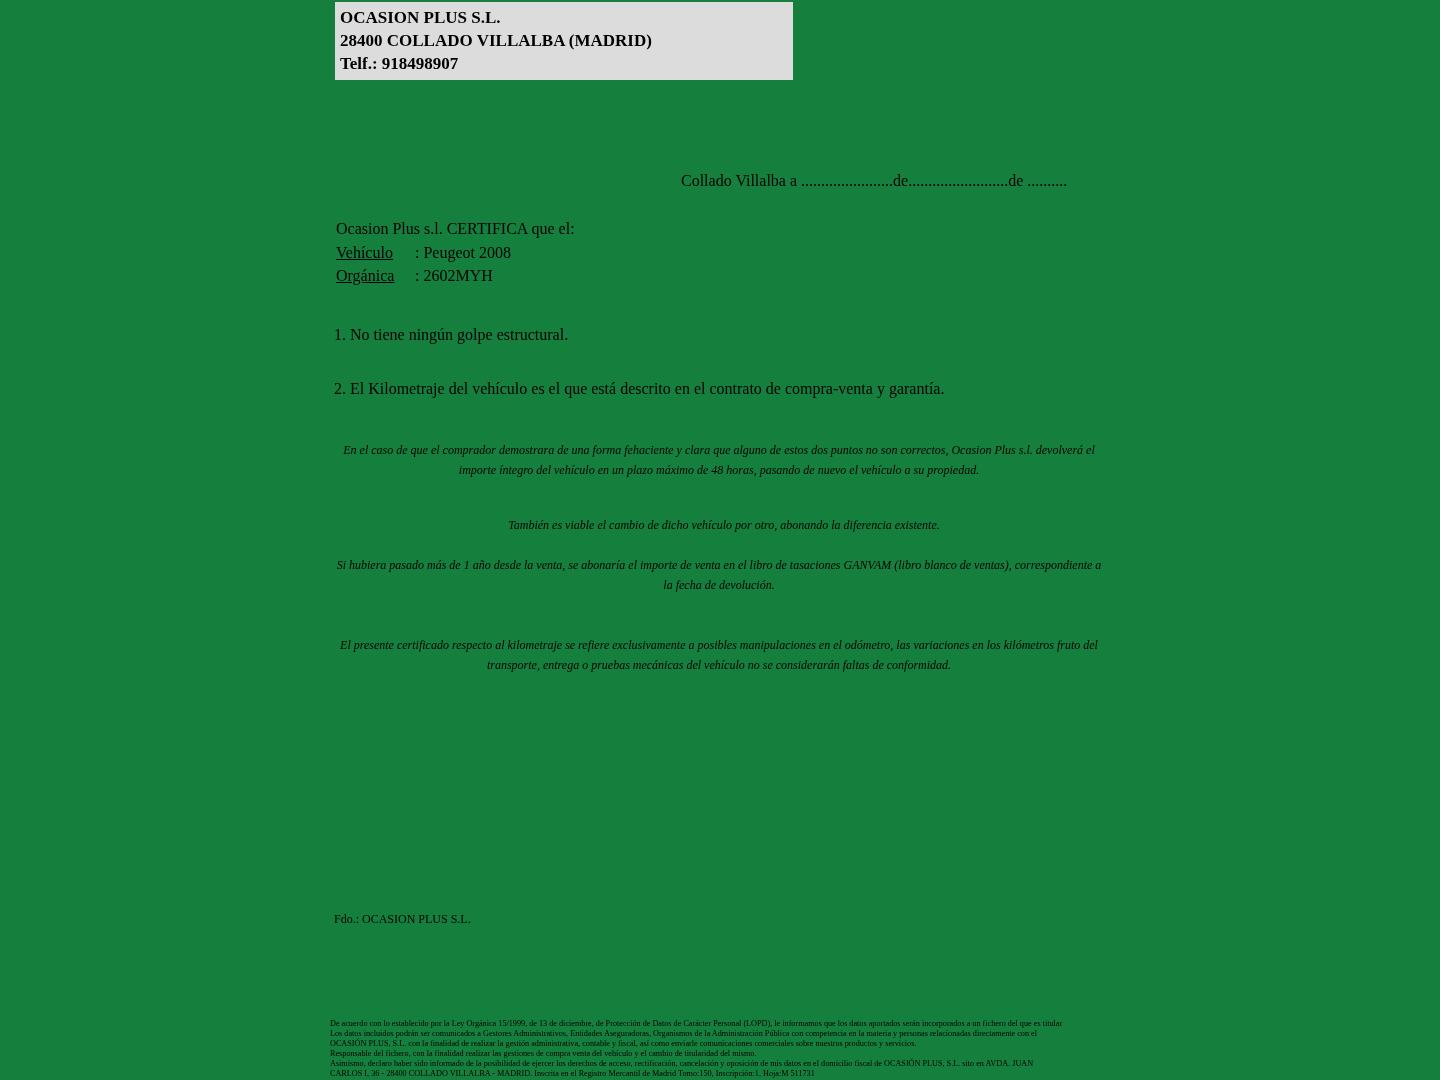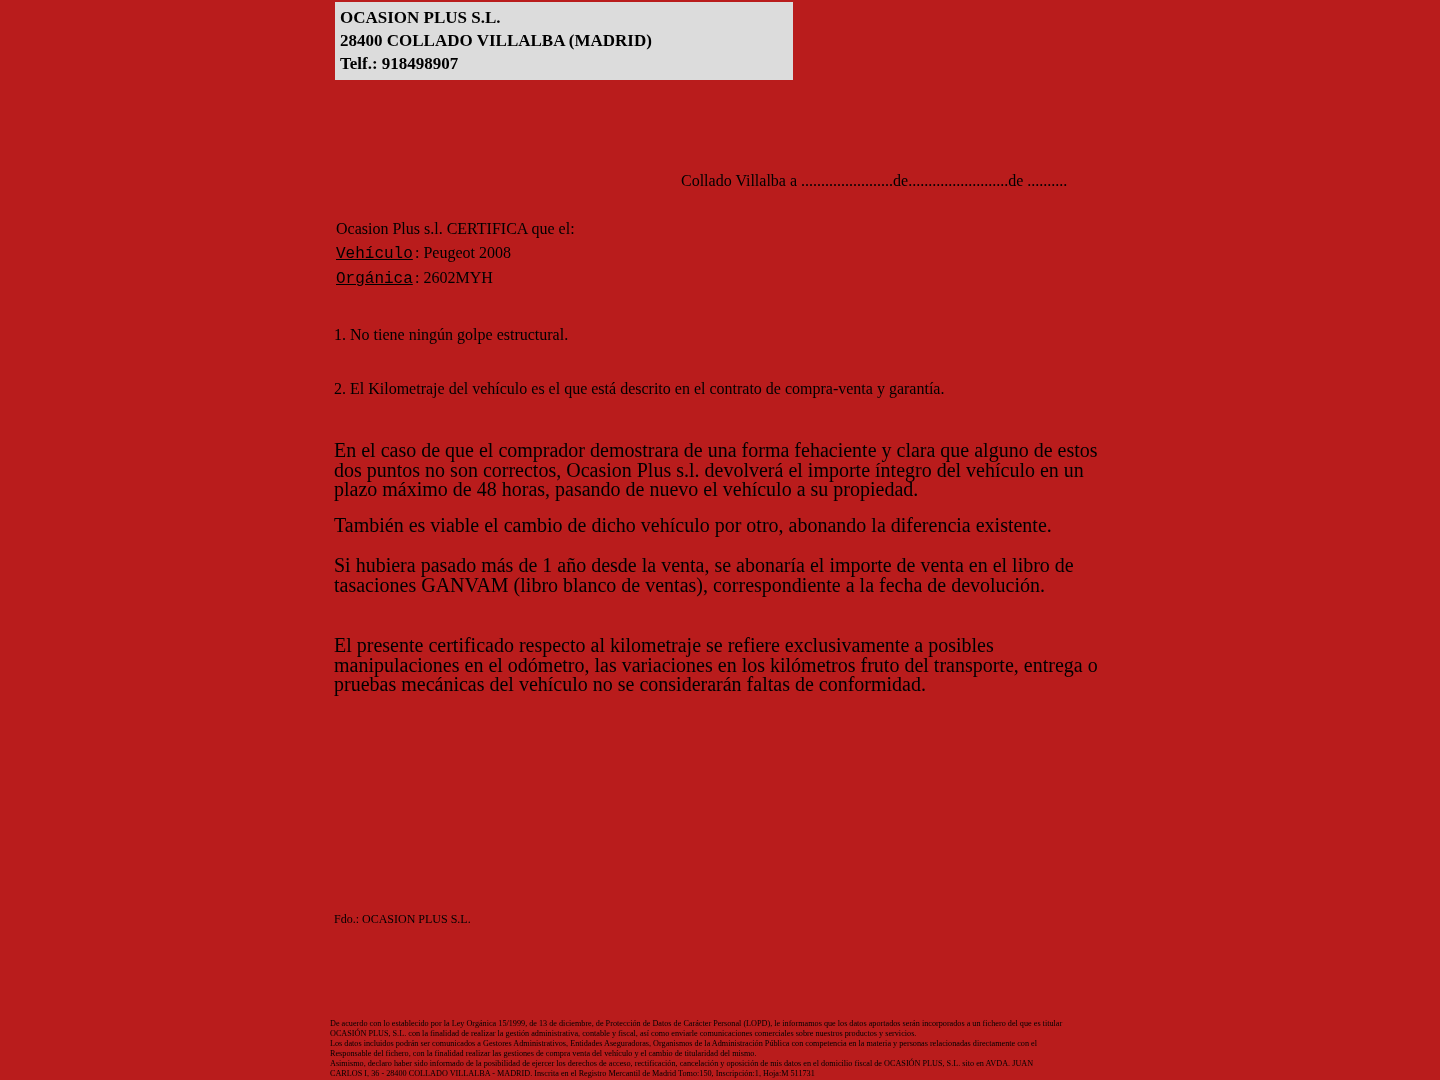--- a/index.html
+++ b/index.html
@@ -4,21 +4,21 @@
 <style>
   html, body {
     margin: 0;
     padding: 0;
     background: #ffffff;
   }
   .page {
     position: relative;
     width: 1440px;
     height: 1080px;
-    background: #b91c1c;
+    background: #15803d;
     font-family: "Liberation Serif", serif;
     color: #000000;
     overflow: hidden;
   }
   .header-box {
     position: absolute;
     left: 335px;
     top: 2px;
     width: 458px;
     box-sizing: border-box;
@@ -39,38 +39,38 @@
     position: absolute;
     left: 336px;
     top: 217px;
     font-size: 16px;
     line-height: 23.7px;
   }
   .kv .kl {
     display: inline-block;
     width: 79px;
     text-decoration: underline;
-    font-family: Liberation Mono, monospace;
   }
   .pt {
     position: absolute;
     left: 334px;
     font-size: 16px;
     white-space: nowrap;
   }
   .pt1 { top: 326px; }
   .pt2 { top: 380px; }
   .para {
     position: absolute;
     left: 334px;
     width: 770px;
     margin: 0;
-    font-size: 20px;
+    font-size: 12px;
     line-height: 19.6px;
-    text-align: left;
+    text-align: center;
+    font-style: italic;
   }
   .p1 { top: 441px; }
   .p2 { top: 516px; width: 780px; }
   .p3 { top: 556px; }
   .p4 { top: 636px; }
   .signature {
     position: absolute;
     left: 334px;
     top: 912px;
     font-size: 12px;
@@ -108,20 +108,20 @@
 
   <p class="para p1">En el caso de que el comprador demostrara de una forma fehaciente y clara que alguno de estos dos puntos no son correctos, Ocasion Plus s.l. devolverá el importe íntegro del vehículo en un plazo máximo de 48 horas, pasando de nuevo el vehículo a su propiedad.</p>
   <p class="para p2">También es viable el cambio de dicho vehículo por otro, abonando la diferencia existente.</p>
   <p class="para p3">Si hubiera pasado más de 1 año desde la venta, se abonaría el importe de venta en el libro de tasaciones GANVAM (libro blanco de ventas), correspondiente a la fecha de devolución.</p>
   <p class="para p4">El presente certificado respecto al kilometraje se refiere exclusivamente a posibles manipulaciones en el odómetro, las variaciones en los kilómetros fruto del transporte, entrega o pruebas mecánicas del vehículo no se considerarán faltas de conformidad.</p>
 
   <div class="signature">Fdo.: OCASION PLUS S.L.</div>
 
   <div class="legal">
     <div>De acuerdo con lo establecido por la Ley Orgánica 15/1999, de 13 de diciembre, de Protección de Datos de Carácter Personal (LOPD), le informamos que los datos aportados serán incorporados a un fichero del que es titular</div>
+    <div>Los datos incluidos podrán ser comunicados a Gestores Administrativos, Entidades Aseguradoras, Organismos de la Administración Pública con competencia en la materia y personas relacionadas directamente con el</div>
     <div>OCASIÓN PLUS, S.L. con la finalidad de realizar la gestión administrativa, contable y fiscal, así como enviarle comunicaciones comerciales sobre nuestros productos y servicios.</div>
-    <div>Los datos incluidos podrán ser comunicados a Gestores Administrativos, Entidades Aseguradoras, Organismos de la Administración Pública con competencia en la materia y personas relacionadas directamente con el</div>
     <div>Responsable del fichero, con la finalidad realizar las gestiones de compra venta del vehículo y el cambio de titularidad del mismo.</div>
     <div>Asimismo, declaro haber sido informado de la posibilidad de ejercer los derechos de acceso, rectificación, cancelación y oposición de mis datos en el domicilio fiscal de OCASIÓN PLUS, S.L. sito en AVDA. JUAN</div>
     <div>CARLOS I, 36 - 28400 COLLADO VILLALBA - MADRID. Inscrita en el Registro Mercantil de Madrid Tomo:150, Inscripción:1, Hoja:M 511731</div>
   </div>
 
 </div>
 
 </body></html>

